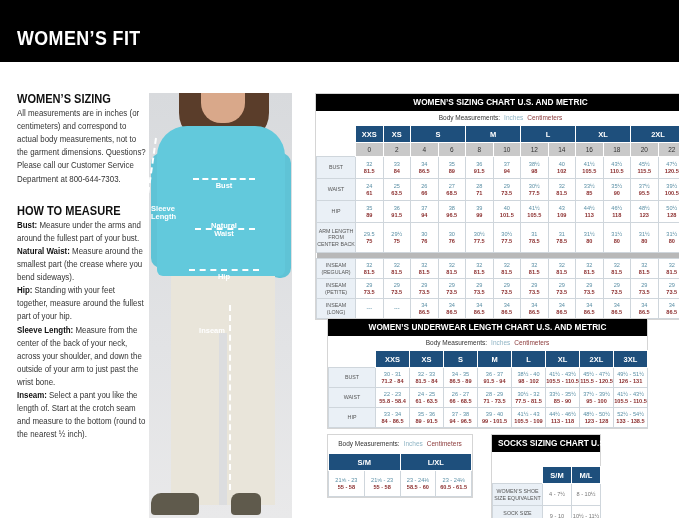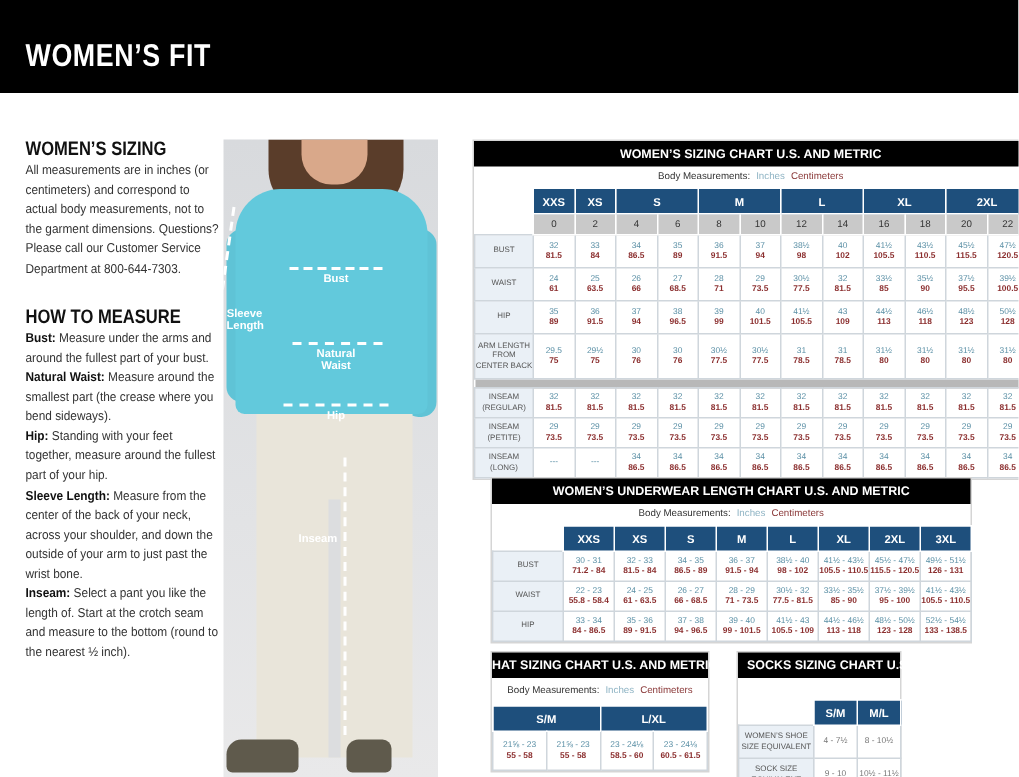--- a/index.html
+++ b/index.html
@@ -77,25 +77,25 @@
   <div class="pants"></div>
   <div class="gap"></div>
   <div class="shirt"></div>
   <div class="shoe-l"></div>
   <div class="shoe-r"></div>
   <div class="dash-h" style="left:44px;top:85px;width:62px;"></div>
   <div class="mlabel" style="left:60px;top:89px;width:30px;">Bust</div>
   <div class="dash-v" style="left:6px;top:45px;height:115px;transform:rotate(8deg);transform-origin:top;"></div>
   <div class="mlabel" style="left:2px;top:112px;width:24px;">Sleeve Length</div>
   <div class="dash-h" style="left:46px;top:135px;width:60px;"></div>
-  <div class="mlabel" style="left:55px;top:139px;width:40px;">Natural Waist</div>
+  <div class="mlabel" style="left:55px;top:129px;width:40px;">Natural Waist</div>
   <div class="dash-h" style="left:40px;top:176px;width:70px;"></div>
   <div class="mlabel" style="left:60px;top:180px;width:30px;">Hip</div>
   <div class="dash-v" style="left:80px;top:212px;height:185px;"></div>
-  <div class="mlabel" style="left:48px;top:262px;width:30px;">Inseam</div>
+  <div class="mlabel" style="left:48px;top:234px;width:30px;">Inseam</div>
 </div>
 
 <div class="wchart">
   <div class="chart-title">WOMEN’S SIZING CHART U.S. AND METRIC</div>
   <div class="bm">
     <span>Body Measurements:</span><span class="in">Inches</span><span class="cm">Centimeters</span>
   </div>
   <table style="width:369px;">
     <colgroup>
         <col style="width:39px">
@@ -620,21 +620,20 @@
           <td class="v">
             <div>52½ - 54½</div>
             <span>133 - 138.5</span>
           </td>
         </tr>
       </tbody>
   </table>
 </div>
 
 <div class="hchart">
-  <div class="chart-title">HAT SIZING CHART U.S. AND METRIC</div>
   <div class="bm" style="height:18px;line-height:18px;">
     <span>Body Measurements:</span><span class="in">Inches</span><span class="cm">Centimeters</span>
   </div>
   <table style="width:144px;">
     <tbody>
         <tr>
       <th class="sz" colspan="2">S/M</th>
       <th class="sz" colspan="2">L/XL</th>
     </tr>
     <tr id="h-row" style="height:26px;">

